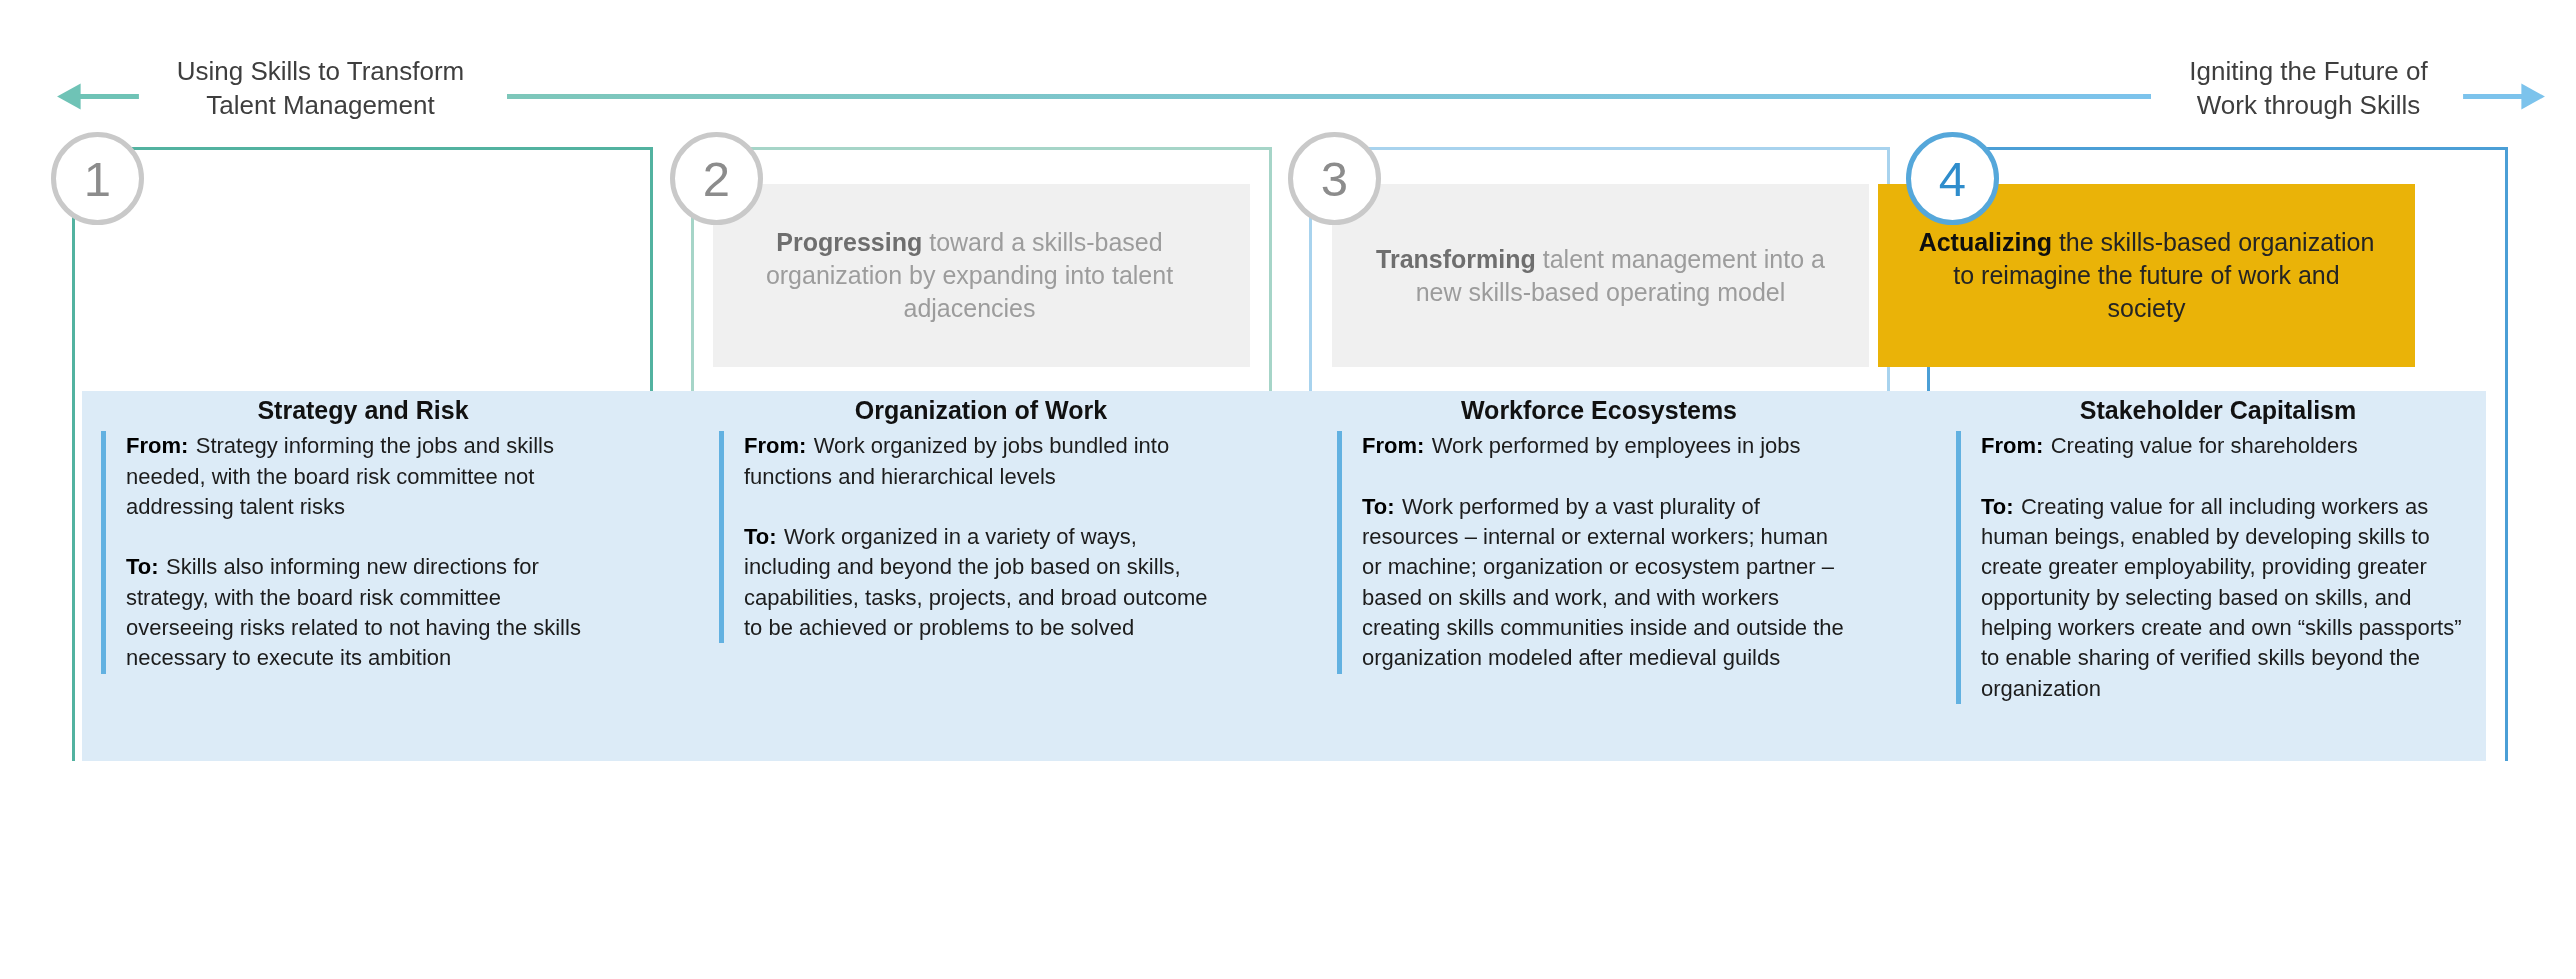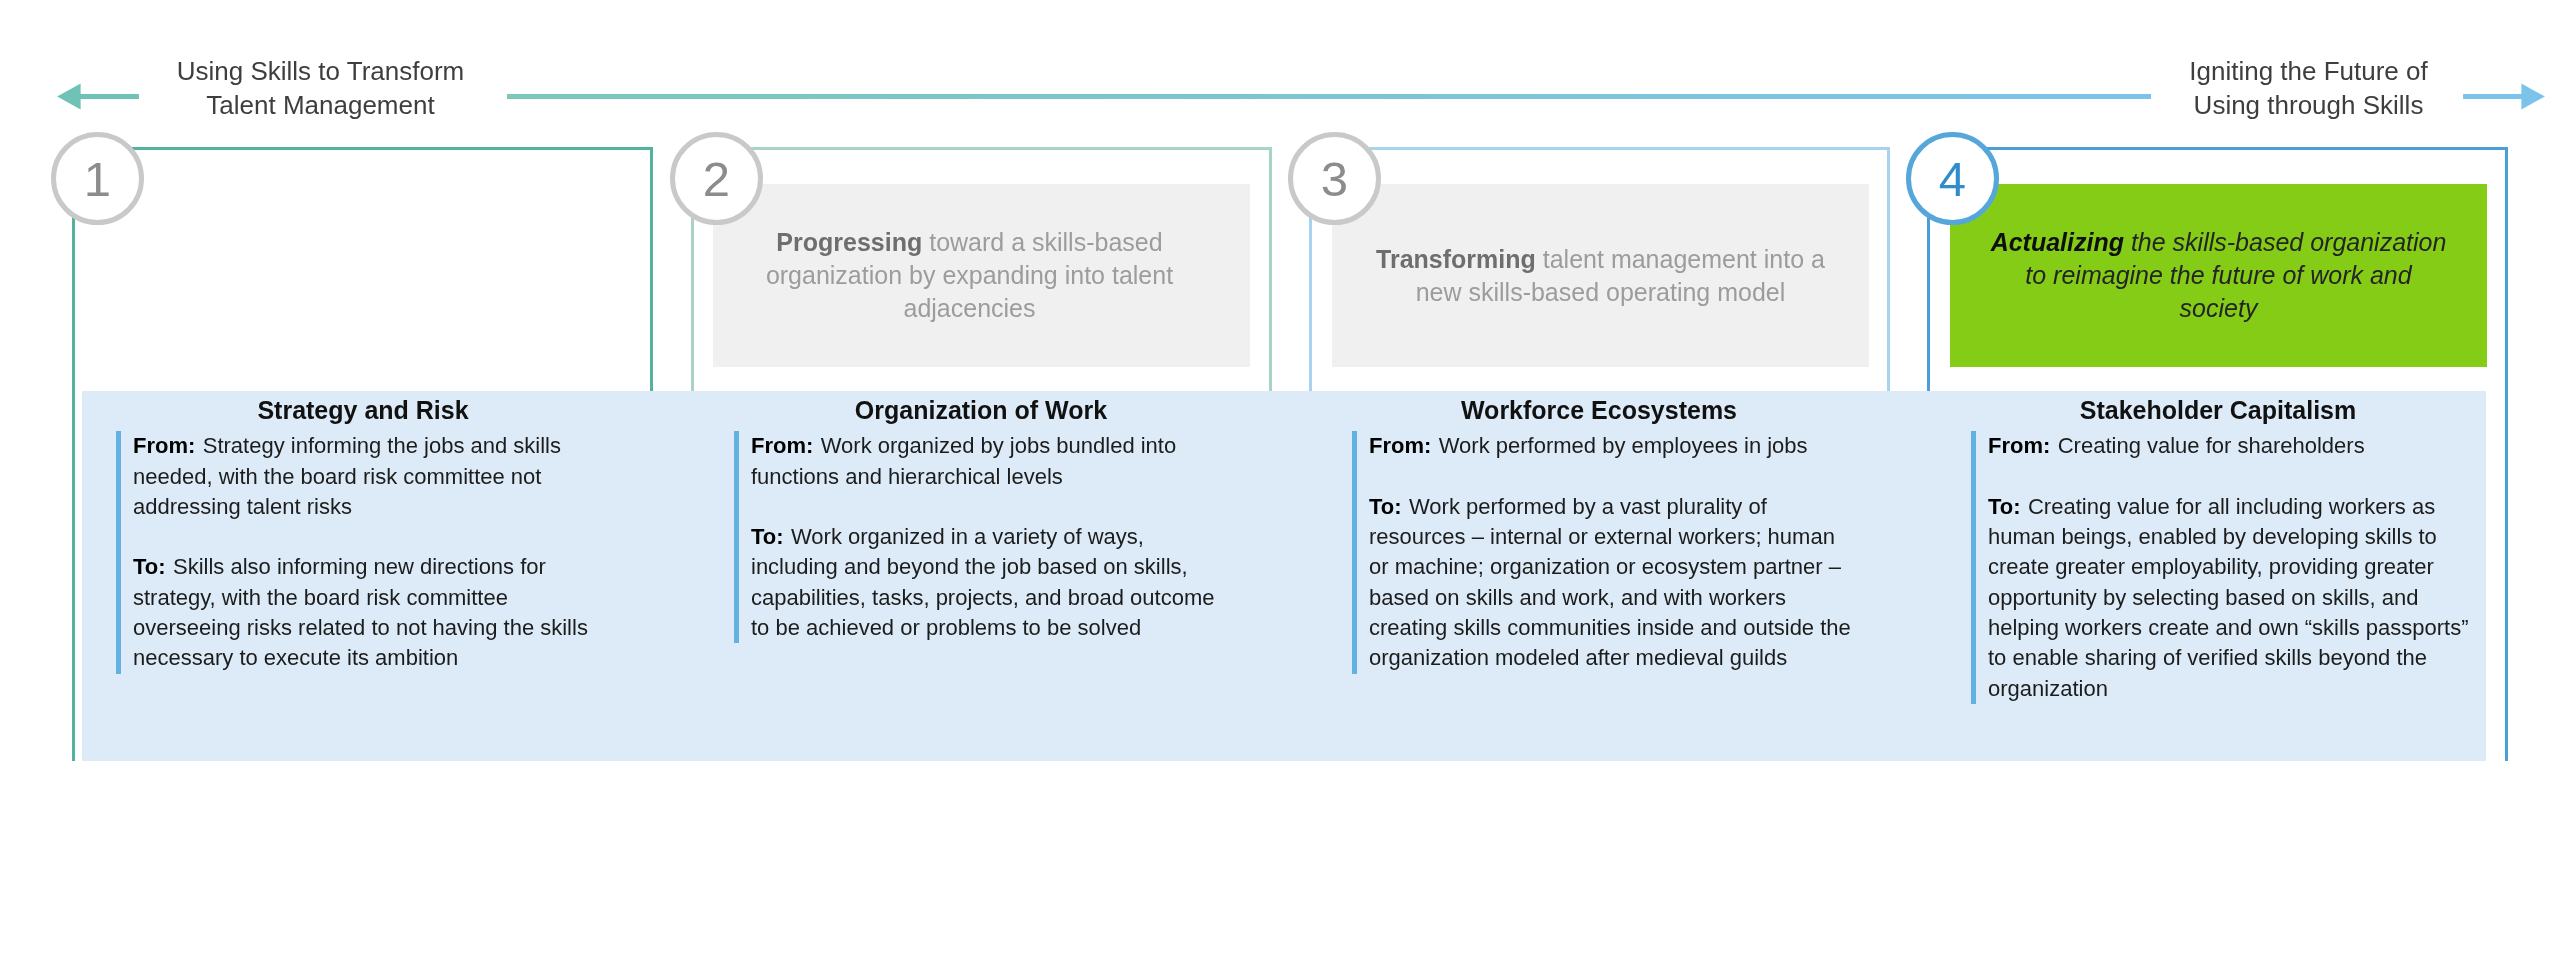--- a/index.html
+++ b/index.html
@@ -54,21 +54,21 @@
   .phase-box{
     position:absolute;top:184px;width:537px;height:183px;
     background:#f0f0f0;box-sizing:border-box;padding:0 36px;
     display:flex;align-items:center;justify-content:center;
     text-align:center;font-size:25px;line-height:1.32;color:#9c9c9c;
     z-index:3;
   }
   .phase-1{left:95px;}
   .phase-2{left:713px;padding-left:12px;}
   .phase-3{left:1332px;}
-  .phase-4{left:1950px;background:#84cc16;color:#242424;font-style:italic;}
+  .phase-4{left:1878px;background:#eab308;color:#242424;}
   .phase-box b{font-weight:bold;color:#6e6e6e;}
   .phase-4 b{color:#0f0f0f;}
 
   
   .band{
     position:absolute;left:82px;top:391px;width:2404px;height:473px;
     background:#dcebf7;z-index:2;
   }
 
   
@@ -77,39 +77,39 @@
   }
   .cc-1{left:97px;}
   .cc-2{left:715px;}
   .cc-3{left:1333px;}
   .cc-4{left:1952px;}
   .col-title{
     text-align:center;font-size:25px;font-weight:bold;color:#111111;
     margin:0 0 6.2px 0;
   }
   .fromto{
-    border-left:5.6px solid #62b1e1;padding-left:12px;margin-left:19px;
+    border-left:5.6px solid #62b1e1;padding-left:20px;margin-left:4px;
     font-size:22px;line-height:1.38;color:#1c1c1c;width:482px;
   }
   .fromto p{margin:0;}
   .fromto p.from{margin-bottom:30px;}
   .ft-label{font-weight:bold;color:#000000;margin-right:7.4px;}
 </style>
 </head>
 <body>
 
 <div class="canvas">
 
   <div class="hdr-text hdr-left">
     <div>Using Skills to Transform</div>
     <div>Talent Management</div>
   </div>
   <div class="hdr-text hdr-right">
     <div>Igniting the Future of</div>
-    <div>Using through Skills</div>
+    <div>Work through Skills</div>
   </div>
 
   <svg class="hdr-arrow left" viewBox="0 0 132 50">
     <line x1="30" y1="25" x2="132" y2="25" stroke="#6fc3b6" stroke-width="8"></line>
     <polygon points="0,25 38,4 38,46" fill="#6fc3b6"></polygon>
   </svg>
   <div class="hdr-line"></div>
   <svg class="hdr-arrow right" viewBox="0 0 132 50">
     <line x1="0" y1="25" x2="102" y2="25" stroke="#7cc3ec" stroke-width="8"></line>
     <polygon points="132,25 94,4 94,46" fill="#7cc3ec"></polygon>

